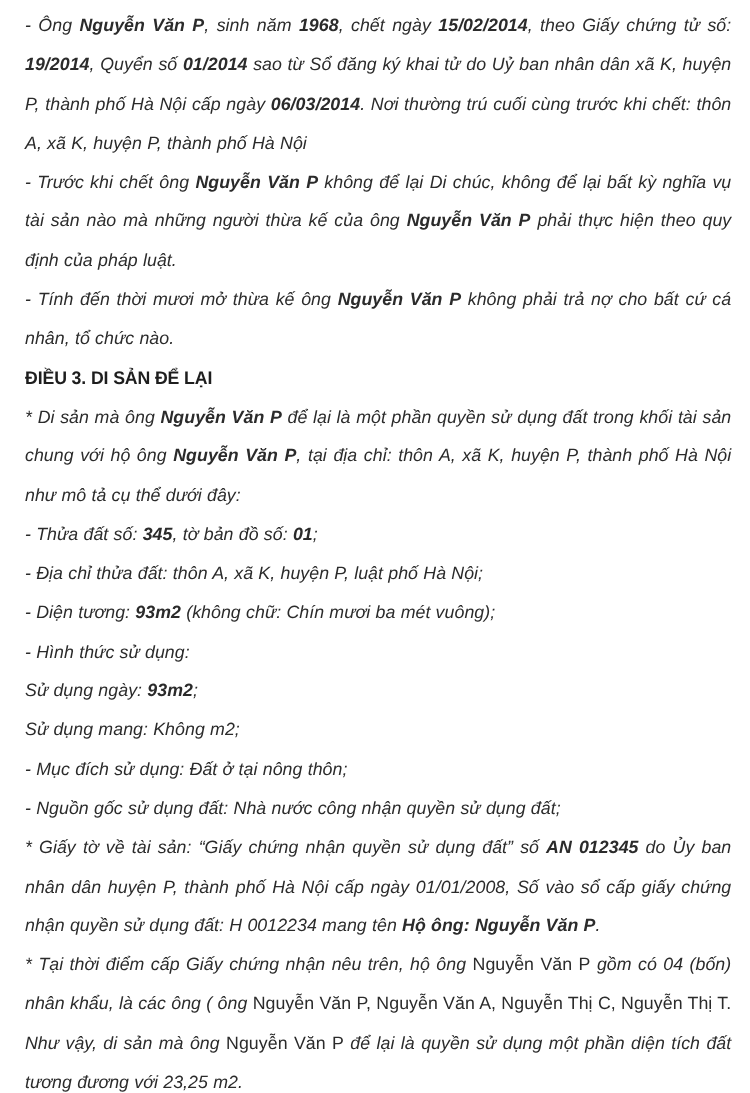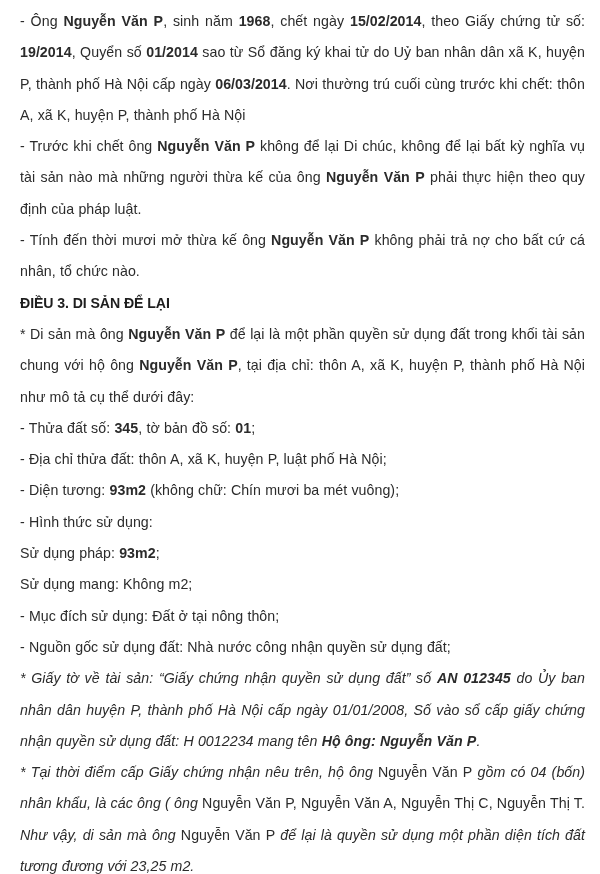--- a/index.html
+++ b/index.html
@@ -25,20 +25,21 @@
   }
   .para {
     margin: 0 0 0 0;
     font-size: 14.2px;
     line-height: 31.3px;
     text-align: justify;
     text-justify: inter-word;
     letter-spacing: 0.05px;
     word-spacing: 0.2px;
     color: #2b2b2b;
+    font-style: italic;
   }
   .heading {
     margin: 0;
     font-size: 14.6px;
     line-height: 31.3px;
     font-weight: bold;
     letter-spacing: -0.1px;
     color: #1e1e1e;
     text-align: left;
     transform: scaleX(0.97);
@@ -61,20 +62,20 @@
   <div id="content">
       <p class="para"><span>- Ông </span><span class="bold">Nguyễn Văn P</span><span>, sinh năm </span><span class="bold">1968</span><span>, chết ngày </span><span class="bold">15/02/2014</span><span>, theo Giấy chứng tử số: </span><span class="bold">19/2014</span><span>, Quyển số </span><span class="bold">01/2014</span><span> sao từ Sổ đăng ký khai tử do Uỷ ban nhân dân xã K, huyện P, thành phố Hà Nội cấp ngày </span><span class="bold">06/03/2014</span><span>. Nơi thường trú cuối cùng trước khi chết: thôn A, xã K, huyện P, thành phố Hà Nội</span></p>
       <p class="para"><span>- Trước khi chết ông </span><span class="bold">Nguyễn Văn P</span><span> không để lại Di chúc, không để lại bất kỳ nghĩa vụ tài sản nào mà những người thừa kế của ông </span><span class="bold">Nguyễn Văn P</span><span> phải thực hiện theo quy định của pháp luật.</span></p>
       <p class="para"><span>- Tính đến thời mươi mở thừa kế ông </span><span class="bold">Nguyễn Văn P</span><span> không phải trả nợ cho bất cứ cá nhân, tổ chức nào.</span></p>
       <h2 class="heading"><span class="bold">ĐIỀU 3. DI SẢN ĐỂ LẠI</span></h2>
       <p class="para"><span>* Di sản mà ông </span><span class="bold">Nguyễn Văn P</span><span> để lại là một phần quyền sử dụng đất trong khối tài sản chung với hộ ông </span><span class="bold">Nguyễn Văn P</span><span>, tại địa chỉ: thôn A, xã K, huyện P, thành phố Hà Nội như mô tả cụ thể dưới đây:</span></p>
       <p class="para"><span>- Thửa đất số: </span><span class="bold">345</span><span>, tờ bản đồ số: </span><span class="bold">01</span><span>;</span></p>
       <p class="para"><span>- Địa chỉ thửa đất: thôn A, xã K, huyện P, luật phố Hà Nội;</span></p>
       <p class="para"><span>- Diện tương: </span><span class="bold">93m2</span><span> (không chữ: Chín mươi ba mét vuông);</span></p>
       <p class="para"><span>- Hình thức sử dụng:</span></p>
-      <p class="para"><span>Sử dụng pháp: </span><span class="bold">93m2</span><span>;</span></p>
+      <p class="para"><span>Sử dụng ngày: </span><span class="bold">93m2</span><span>;</span></p>
       <p class="para"><span>Sử dụng mang: Không m2;</span></p>
       <p class="para"><span>- Mục đích sử dụng: Đất ở tại nông thôn;</span></p>
       <p class="para"><span>- Nguồn gốc sử dụng đất: Nhà nước công nhận quyền sử dụng đất;</span></p>
       <p class="para" style="font-style: italic;"><span class="it">* </span><span class="it">Giấy tờ về tài sản:</span><span class="it"> </span><span class="it">“Giấy chứng nhận quyền sử dụng đất”</span><span> số </span><span class="bold">AN 012345</span><span> do Ủy ban nhân dân huyện P, thành phố Hà Nội cấp ngày 01/01/2008, Số vào sổ cấp giấy chứng nhận quyền sử dụng đất: H 0012234 mang tên </span><span class="bold">Hộ ông: Nguyễn Văn P</span><span>.</span></p>
       <p class="para" style="font-style: italic;"><span class="it">* </span><span class="it">Tại thời điểm cấp Giấy chứng nhận nêu trên, hộ ông </span><span class="up">Nguyễn Văn P</span><span class="it"> gồm có 04 (bốn) nhân khẩu, là các ông ( ông </span><span class="up">Nguyễn Văn P, Nguyễn Văn A, Nguyễn Thị C, Nguyễn Thị T.</span><span class="it"> Như vậy, di sản mà ông </span><span class="up">Nguyễn Văn P</span><span class="it"> để lại là quyền sử dụng một phần diện tích đất tương đương với 23,25 m2.</span></p>
     </div>
 </div>
 
 </body></html>

